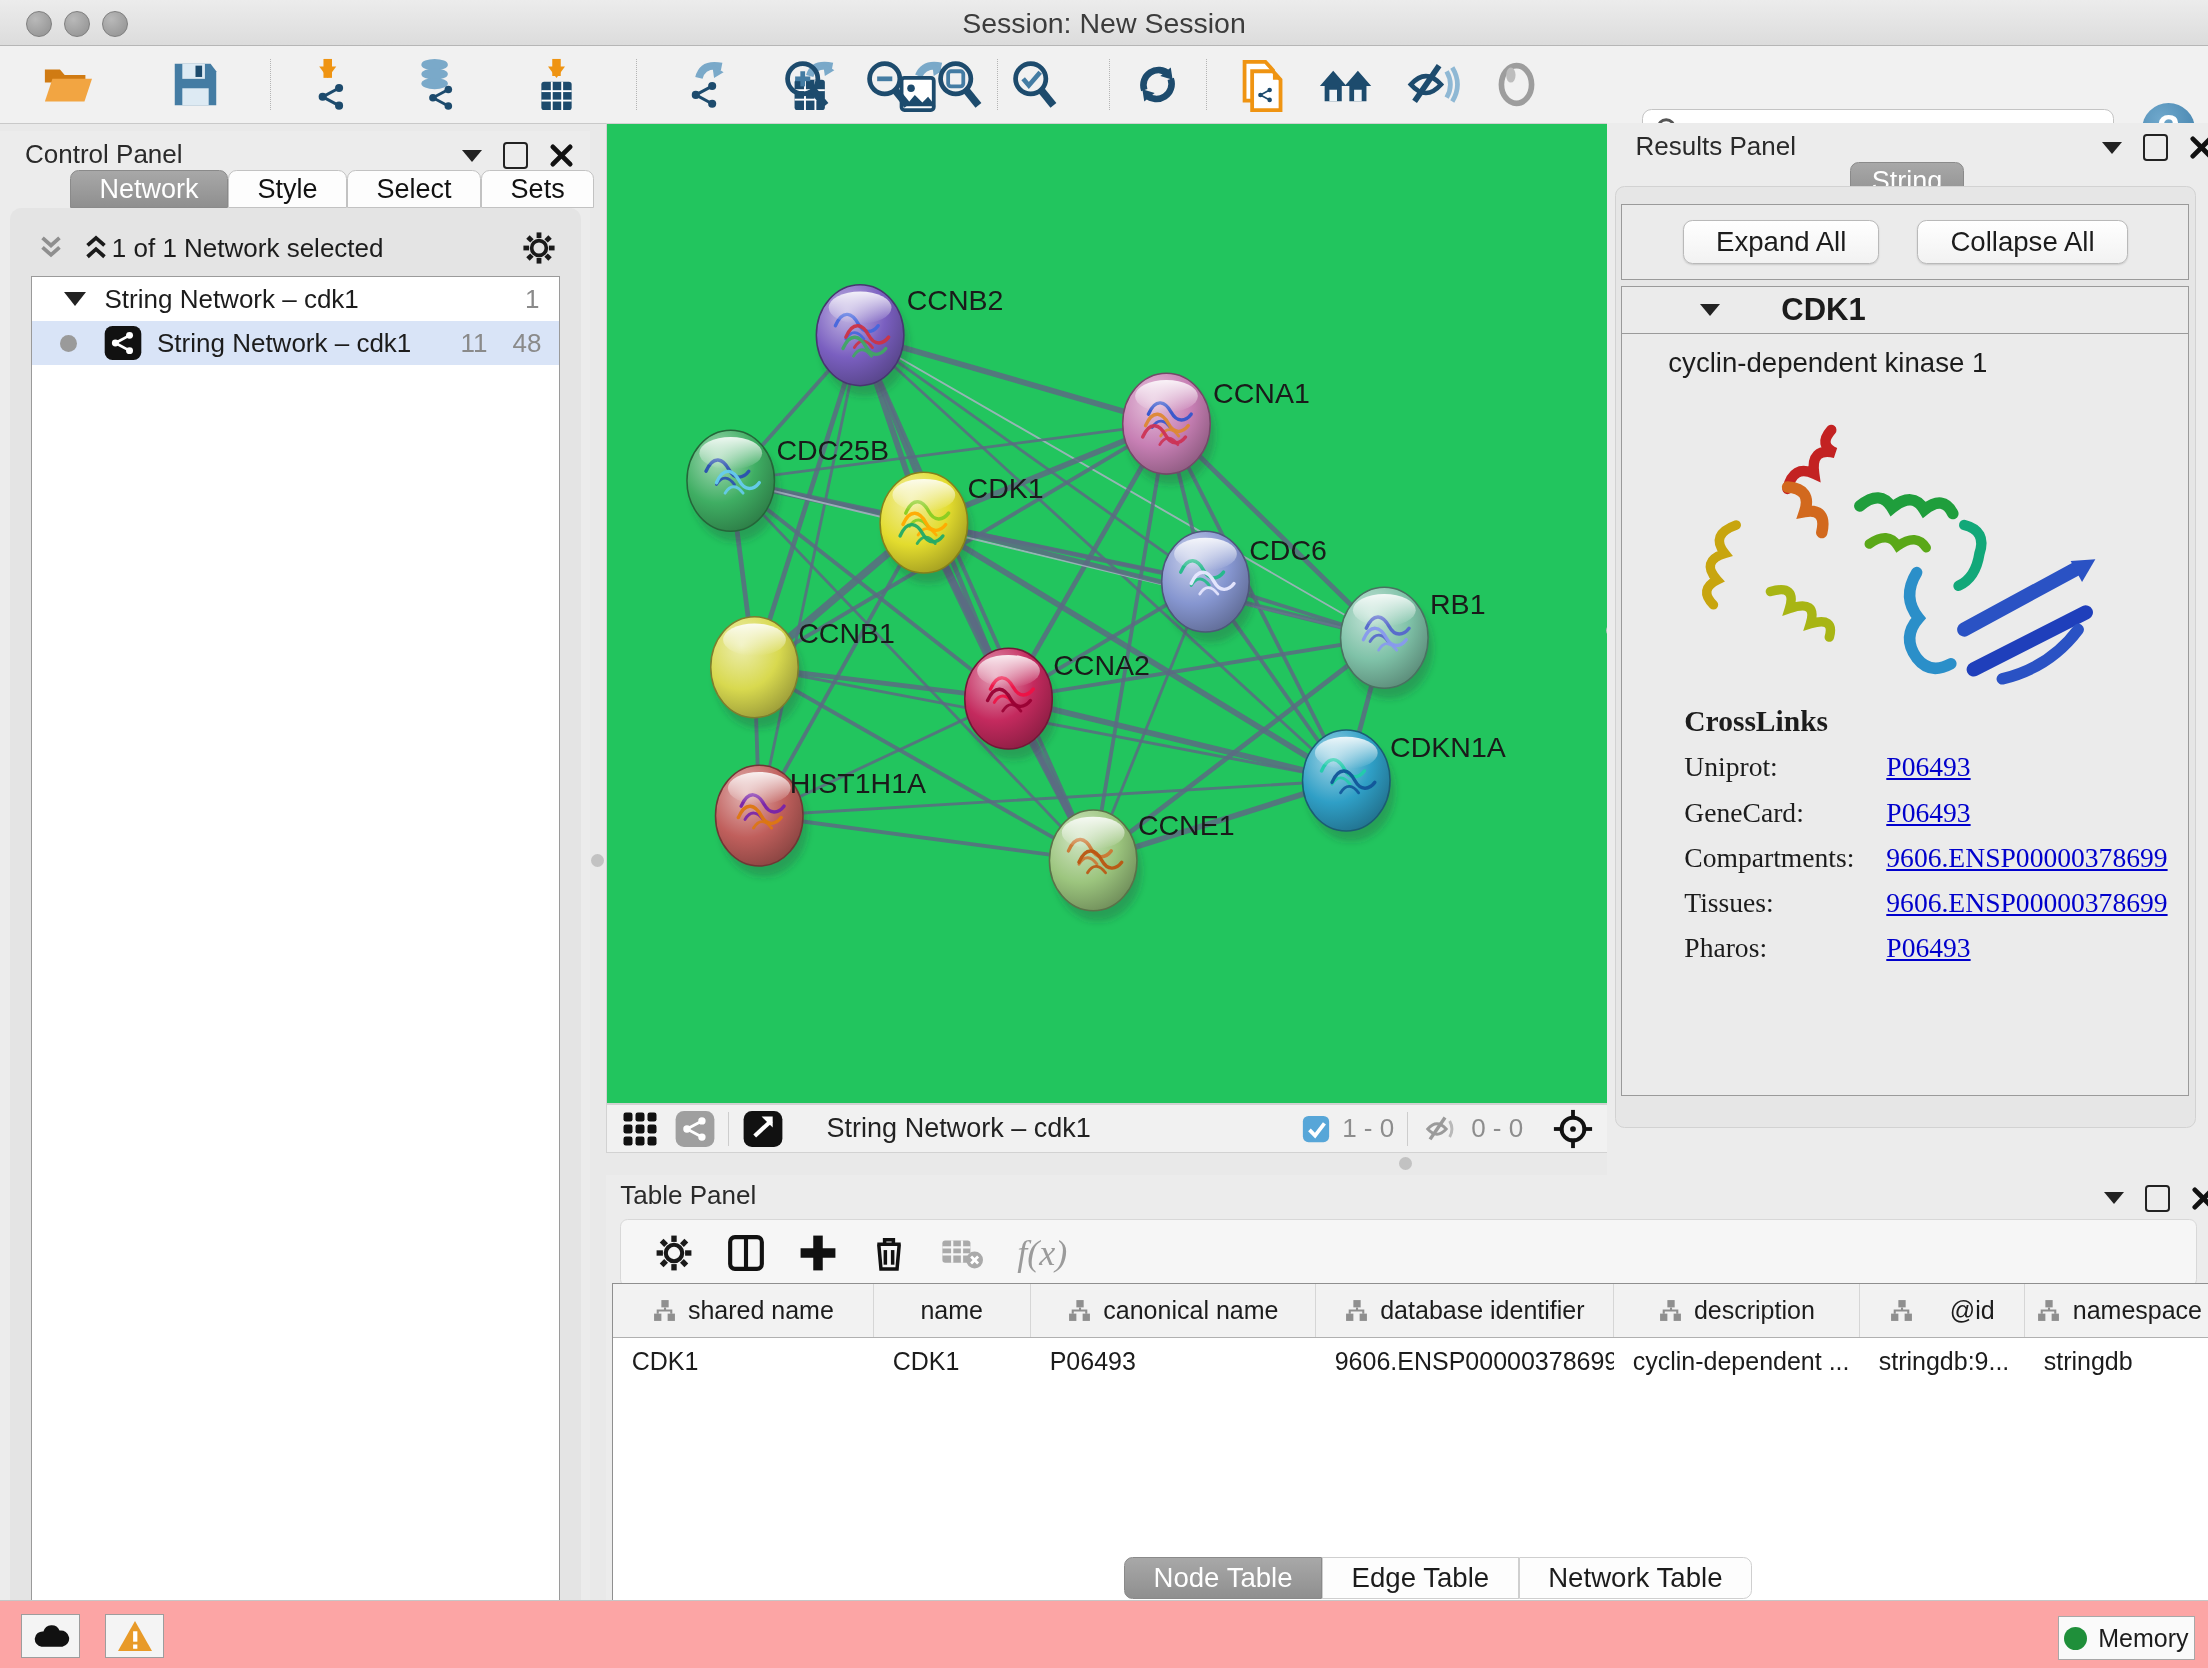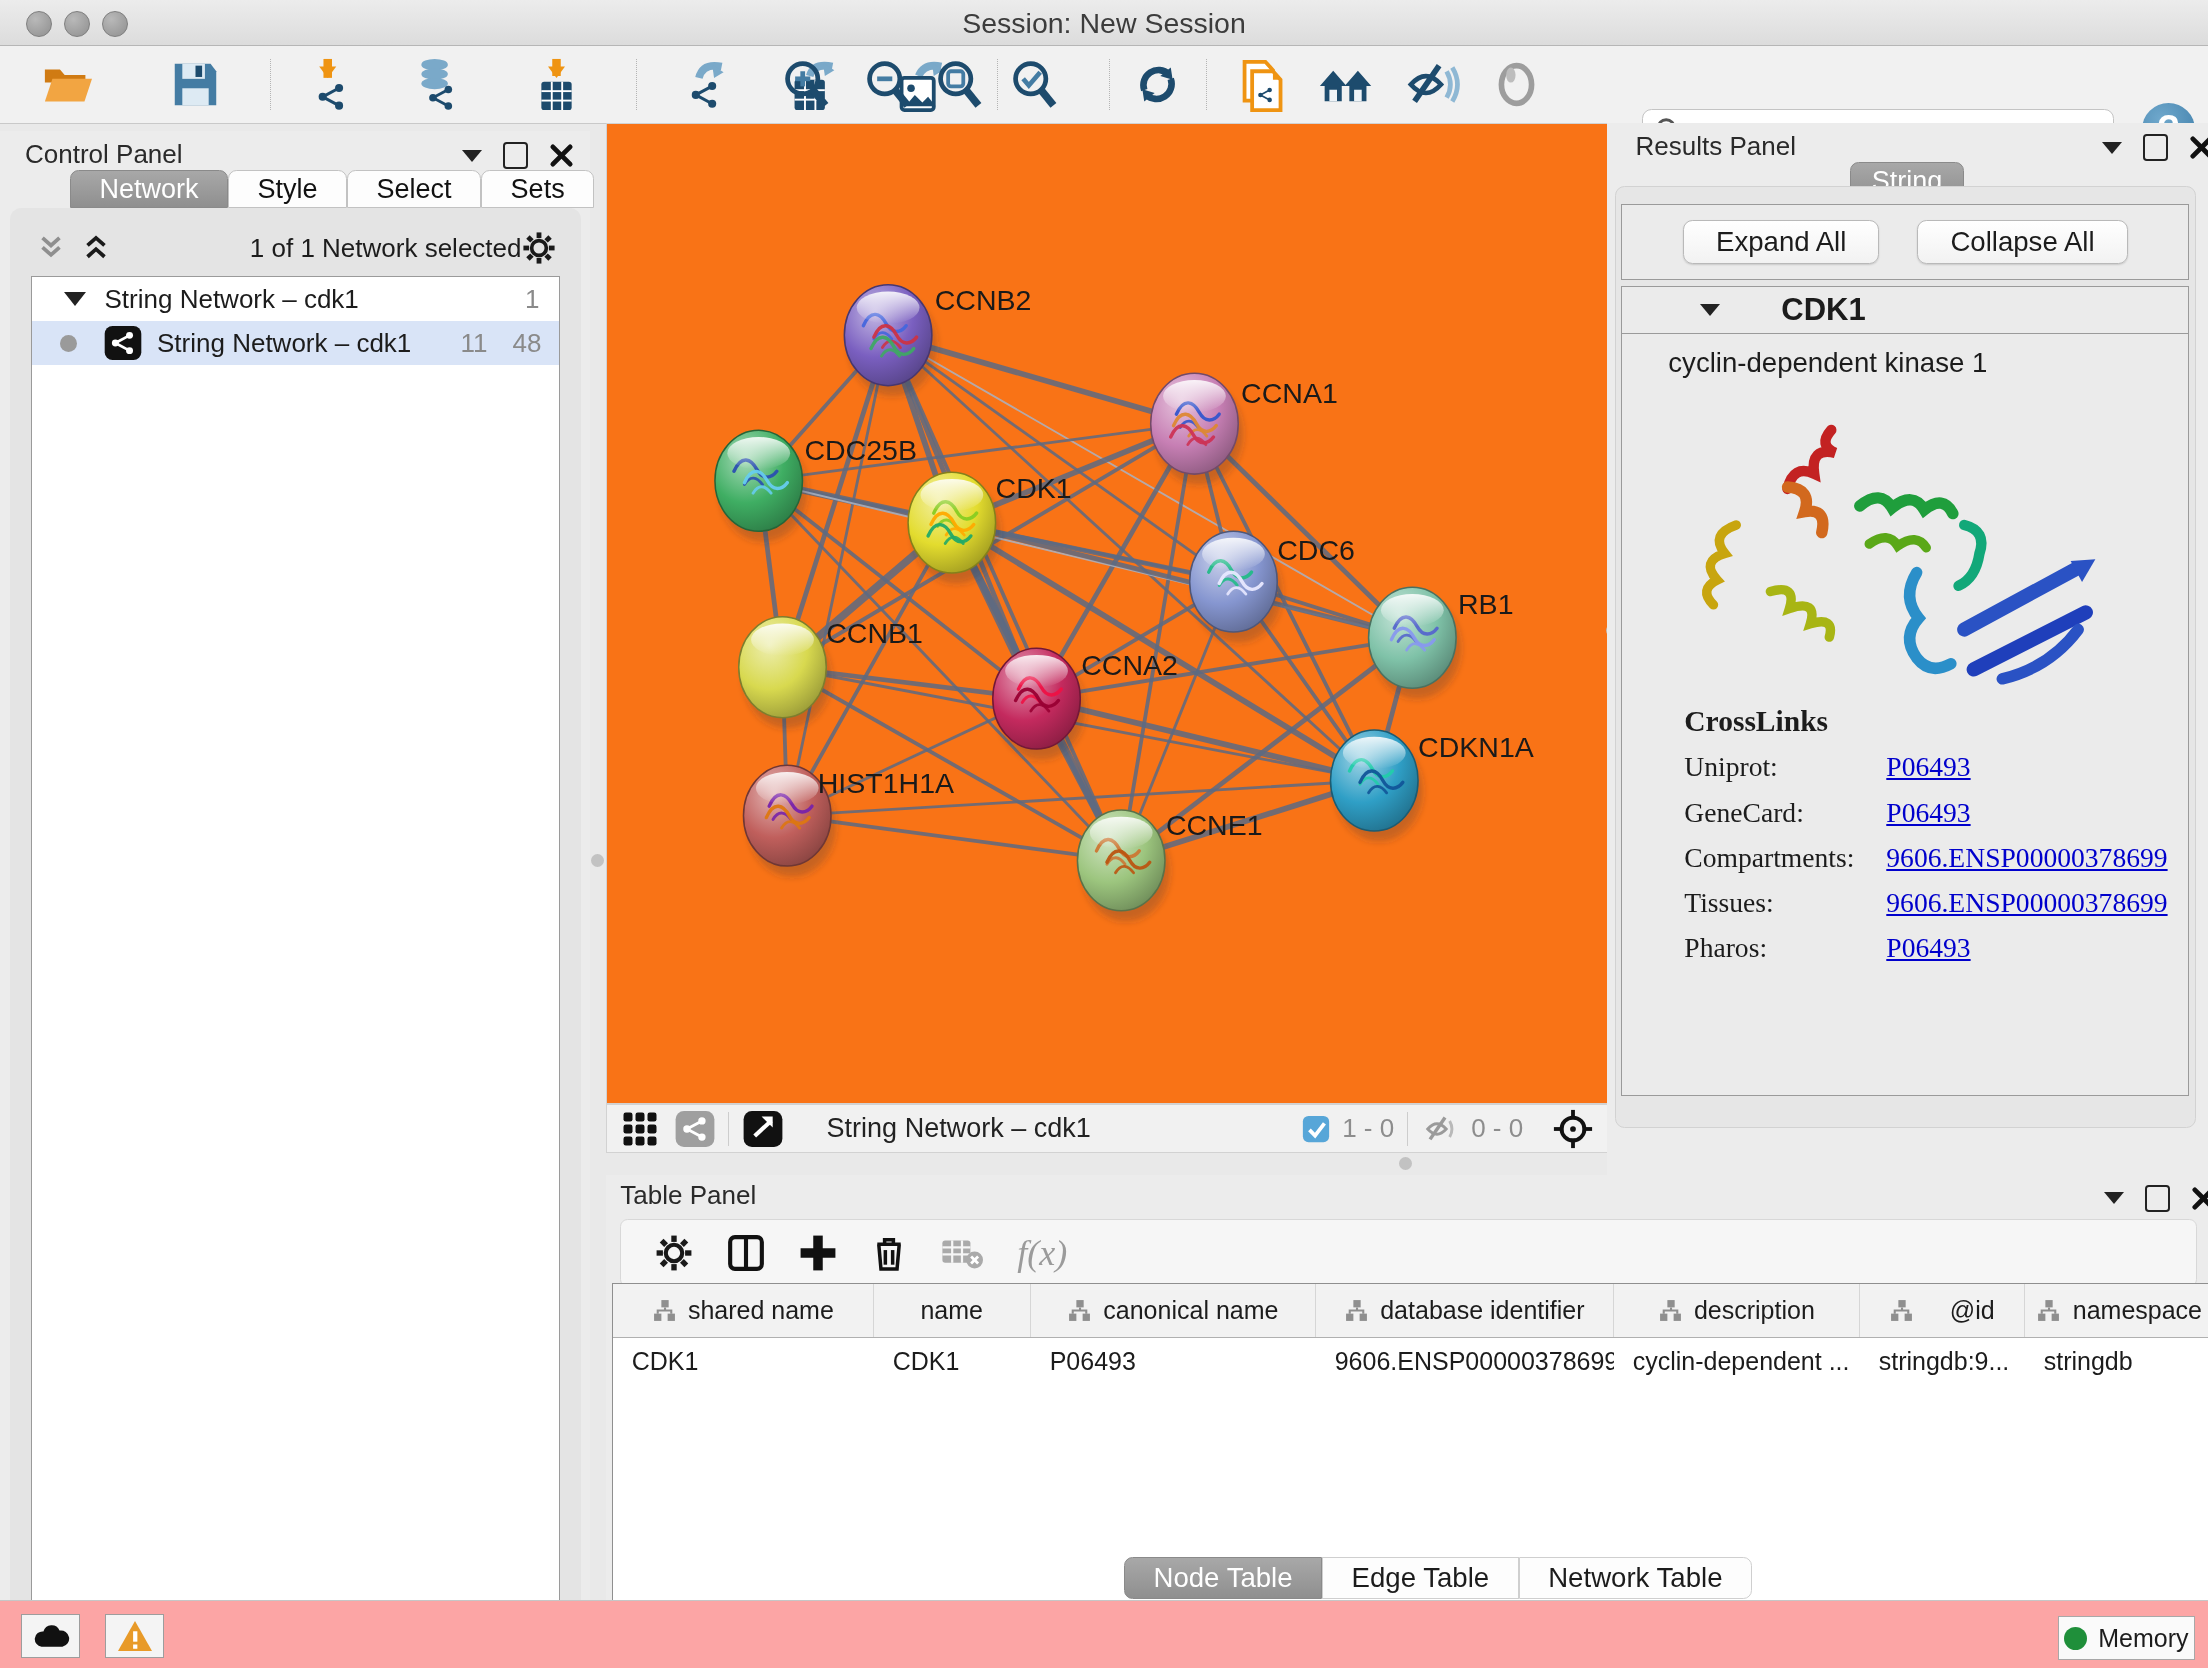--- a/index.html
+++ b/index.html
@@ -54,22 +54,22 @@
     background:#e4e4e4;border-radius:11.4px;}
   .cp-selector{position:absolute;left:25px;top:19px;width:521px;height:42px;
     display:flex;align-items:center;}
   .cp-list{position:absolute;left:21px;top:68px;width:529px;height:1438px;
     background:#fff;border:1.9px solid #9a9a9a;box-sizing:border-box;}
   .tree-row{height:44px;display:flex;align-items:center;font-size:26px;}
   .tree-row.selected{background:#d9e4f7;}
   .count{color:#8a8a8a;font-size:26px;}
   
   .network-area{left:606px;top:123px;width:1002px;height:1052px;}
-  .net-canvas{position:absolute;left:0;top:0;width:1002px;height:981px;background:#f97316;
-    border:1px solid #d2d2d2;box-sizing:border-box;padding-left:28px;}
+  .net-canvas{position:absolute;left:0;top:0;width:1002px;height:981px;background:#22c55e;
+    border:1px solid #d2d2d2;box-sizing:border-box;}
   .net-toolbar{position:absolute;left:0;top:981px;width:1002px;height:49px;
     background:#f1f1f1;border:1px solid #d2d2d2;box-sizing:border-box;
     display:flex;align-items:center;}
   .net-splitter{position:absolute;left:0;top:1030px;width:1002px;height:22px;}
   .split-dot{position:absolute;width:13.3px;height:13.3px;border-radius:50%;background:#c2c2c2;}
   .net-name{font-size:27px;color:#222;}
   .net-counts{font-size:26px;color:#8d8d8d;}
   .vline{width:1px;height:34px;background:#cdcdcd;margin:0 13.3px;}
   
   .results-panel{left:1607px;top:123px;width:601px;height:1052px;background:#ececec;}
@@ -372,21 +372,21 @@
             <path d="M8 4 l9 8 9 -8"></path>
             <path d="M8 14 l9 8 9 -8"></path>
           </g>
         </svg>
       <svg width="32" height="28.5" viewBox="0 0 34 30" style="margin-left:13.3px">
           <g stroke="#1a1a1a" stroke-width="4" fill="none">
             <path d="M8 12 l9 -8 9 8"></path>
             <path d="M8 24 l9 -8 9 8"></path>
           </g>
         </svg>
-      <div style="flex:1;text-align:right;font-size:26px">1 of 1 Network selected</div>
+      <div style="flex:1;text-align:left;font-size:26px">1 of 1 Network selected</div>
       <svg width="34" height="34" viewBox="0 0 36 36">
           <use href="#sym-gear" width="36" height="36"></use>
         </svg>
     </div>
     <div class="cp-list">
       <div class="tree-row">
         <div class="tri-down" style="margin:0 19px 0 32px;border-top-width:14.3px;border-left-width:11.4px;border-right-width:11.4px"></div>
         <div style="flex:1">String Network – cdk1</div>
         <div class="count" style="margin-right:19px">1</div>
       </div>

